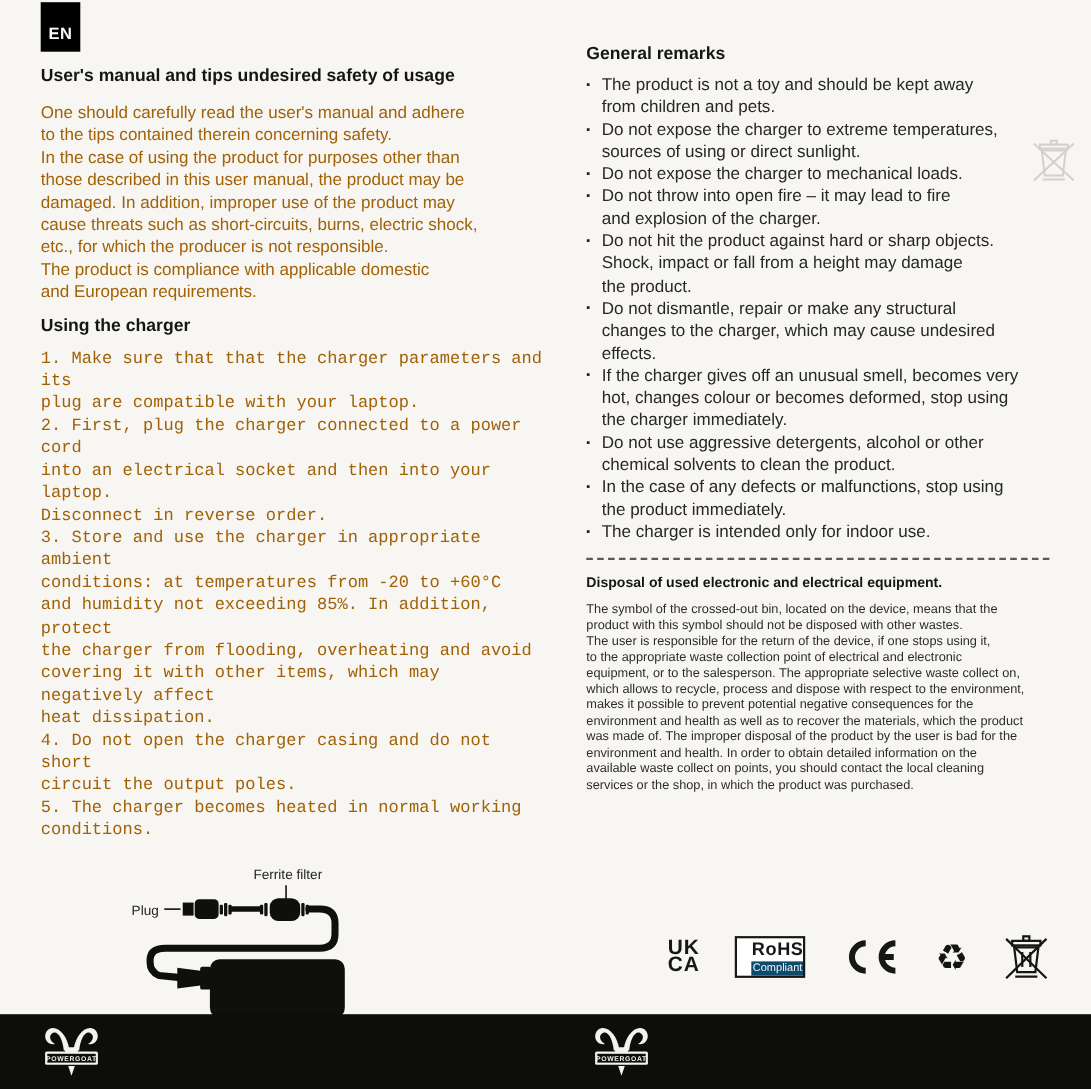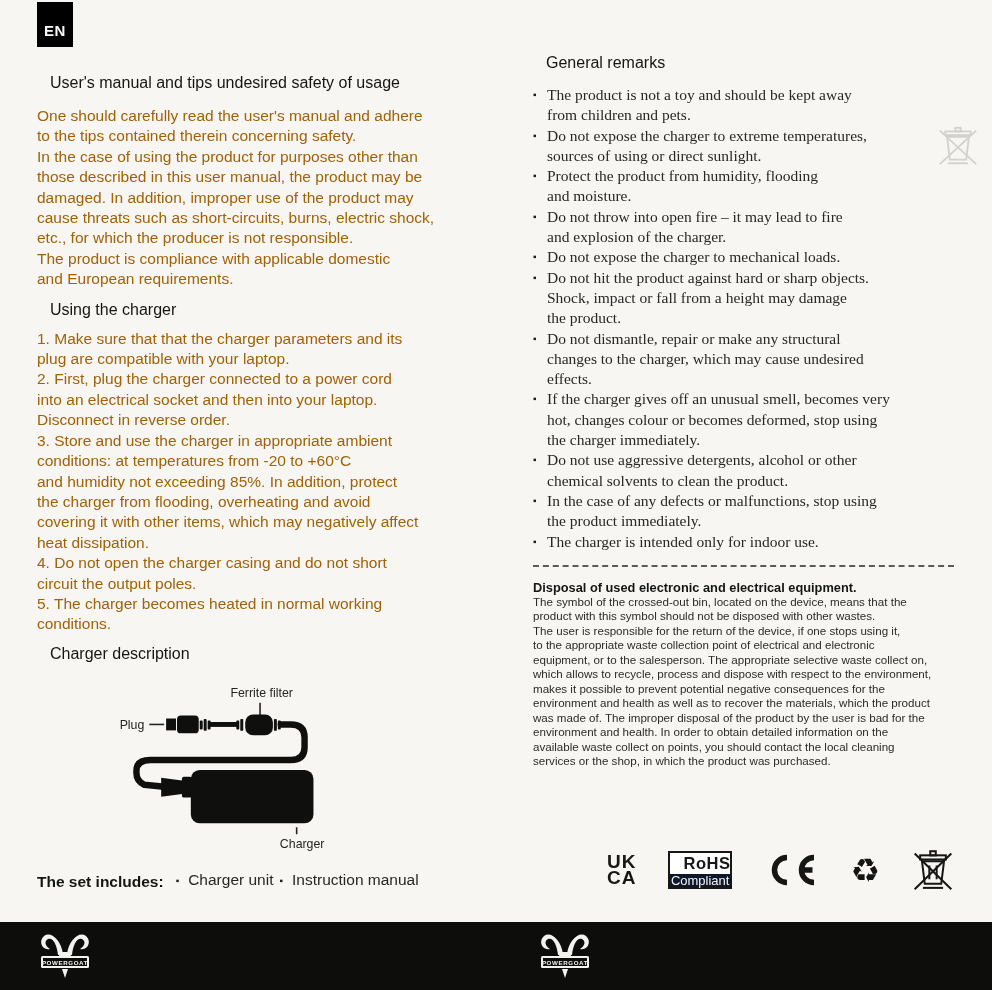--- a/index.html
+++ b/index.html
@@ -18,71 +18,71 @@
     background:#000000;color:#fafafa;font-size:15px;font-weight:700;
     display:flex;align-items:flex-end;justify-content:center;
     padding-bottom:8px;box-sizing:border-box;letter-spacing:.5px;
   }
 
   
   .left-col{position:absolute;left:37px;top:60px;width:458px;}
   .right-col{position:absolute;left:533px;top:40px;width:421px;}
 
   .h-sec{
-    font-size:16px;line-height:19px;font-weight:400;color:#151513;
-    margin:13px;
+    font-size:16px;line-height:19px;font-weight:700;color:#151513;
+    margin:0;
   }
   .body-text{
     font-size:15.5px;line-height:20.4px;white-space:pre-line;
     margin:0;color:#a16207;
   }
   .left-col .h1{margin-bottom:14px;}
   .left-col .h2{margin-top:10px;margin-bottom:10px;}
   .left-col .h3{margin-top:9px;margin-bottom:0;}
   .left-col .p1{margin-bottom:10px;}
-  .left-col .p2{margin-bottom:9px;}
+  .left-col .p2{margin-bottom:9px;font-family:Liberation Mono, monospace;}
 
   
   .diagram{display:block;margin-top:12px;width:456px;height:178px;}
   .diagram text{font-family:"Liberation Sans","DejaVu Sans",sans-serif;fill:#242422;}
 
   .set-includes{
     margin-top:17px;font-size:15.5px;line-height:20px;color:#272725;
     display:flex;align-items:flex-end;flex-wrap:wrap;
   }
   .set-includes .label{font-weight:700;color:#151513;margin-right:6px;}
   .inc-item{display:inline-flex;align-items:baseline;margin-left:6px;}
   .inc-item::before{content:"▪";font-size:10px;margin-right:9px;position:relative;top:-1px;color:#1c1c1a;}
 
   
   .bullets{margin-top:9px;}
-  .bullet-row{display:flex;align-items:flex-start;font-family:Liberation Serif, serif;}
+  .bullet-row{display:flex;align-items:flex-start;}
   .bullet-row::before{
     content:"▪";flex:0 0 14px;font-size:10px;line-height:20.3px;color:#1c1c1a;
     position:relative;top:0px;
   }
   .bullet-text{flex:1;font-size:15.5px;line-height:20.3px;white-space:pre-line;color:#272725;}
 
   .dashed-sep{margin-top:13px;border-top:2px dashed #58585400;height:0;
     border-top:2px dashed #5a5a56;}
   .disposal-h{font-size:12.8px;line-height:15px;font-weight:700;color:#151513;margin-top:13px;}
-  .disposal-body{font-size:11.6px;line-height:14.5px;white-space:pre-line;color:#2b2b29;margin-top:0;}
+  .disposal-body{font-size:11.6px;line-height:14.5px;white-space:pre-line;color:#2b2b29;margin-top:10px;}
 
   
   .cert-row{
     position:absolute;left:533px;top:843px;width:421px;height:54px;
     display:flex;align-items:center;justify-content:flex-end;gap:32px;
   }
   .ukca{font-weight:700;font-size:19px;line-height:16.5px;color:#171715;letter-spacing:1px;text-align:center;}
   .rohs{
     border:2.5px solid #171715;background:#fff;width:60px;
     display:flex;flex-direction:column;align-items:flex-end;text-align:center;
   }
   .rohs-top{font-size:16.5px;font-weight:700;color:#171715;line-height:21px;letter-spacing:.5px;}
-  .rohs-bottom{background:#0f172a;color:#f5f5f3;font-size:13px;line-height:13.5px;padding:0 1px;}
+  .rohs-bottom{background:#0c4a6e;color:#f5f5f3;font-size:10px;line-height:13.5px;padding:0 1px;}
   .recycle-glyph{font-size:33px;line-height:33px;color:#141412;font-family:"DejaVu Sans",sans-serif;}
 
   
   .footer-bar{
     position:absolute;left:0;top:922px;width:992px;height:68px;background:#0d0d0c;
   }
   .goat-logo{position:absolute;top:6px;width:58px;height:54px;}
   .goat-1{left:36px;}
   .goat-2{left:536px;}
   .goat-logo text{font-family:"Liberation Sans","DejaVu Sans",sans-serif;}
@@ -129,21 +129,20 @@
 conditions: at temperatures from -20 to +60°C
 and humidity not exceeding 85%. In addition, protect
 the charger from flooding, overheating and avoid
 covering it with other items, which may negatively affect
 heat dissipation.
 4. Do not open the charger casing and do not short
 circuit the output poles.
 5. The charger becomes heated in normal working
 conditions.</p>
 
-    <h2 class="h-sec h3">Charger description</h2>
 
     <svg class="diagram" viewBox="0 0 456 180">
 
       <text x="193" y="22" font-size="12.5">Ferrite filter</text>
       <line x1="223" y1="28" x2="223" y2="42" stroke="#242422" stroke-width="1.6"></line>
       <text x="81" y="55" font-size="12.5">Plug</text>
       <line x1="111" y1="50" x2="126" y2="50" stroke="#242422" stroke-width="1.6"></line>
 
       <g fill="#0f0f0e">
         <rect x="128" y="44" width="10" height="12"></rect>
@@ -186,29 +185,25 @@
     <div class="bullets">
         <div class="bullet-row">
           <span class="bullet-text">The product is not a toy and should be kept away
 from children and pets.</span>
         </div>
         <div class="bullet-row">
           <span class="bullet-text">Do not expose the charger to extreme temperatures,
 sources of using or direct sunlight.</span>
         </div>
         <div class="bullet-row">
-          <span class="bullet-text">Protect the product from humidity, flooding
-and moisture.</span>
+          <span class="bullet-text">Do not expose the charger to mechanical loads.</span>
         </div>
         <div class="bullet-row">
           <span class="bullet-text">Do not throw into open fire – it may lead to fire
 and explosion of the charger.</span>
-        </div>
-        <div class="bullet-row">
-          <span class="bullet-text">Do not expose the charger to mechanical loads.</span>
         </div>
         <div class="bullet-row">
           <span class="bullet-text">Do not hit the product against hard or sharp objects.
 Shock, impact or fall from a height may damage
 the product.</span>
         </div>
         <div class="bullet-row">
           <span class="bullet-text">Do not dismantle, repair or make any structural
 changes to the charger, which may cause undesired
 effects.</span>

